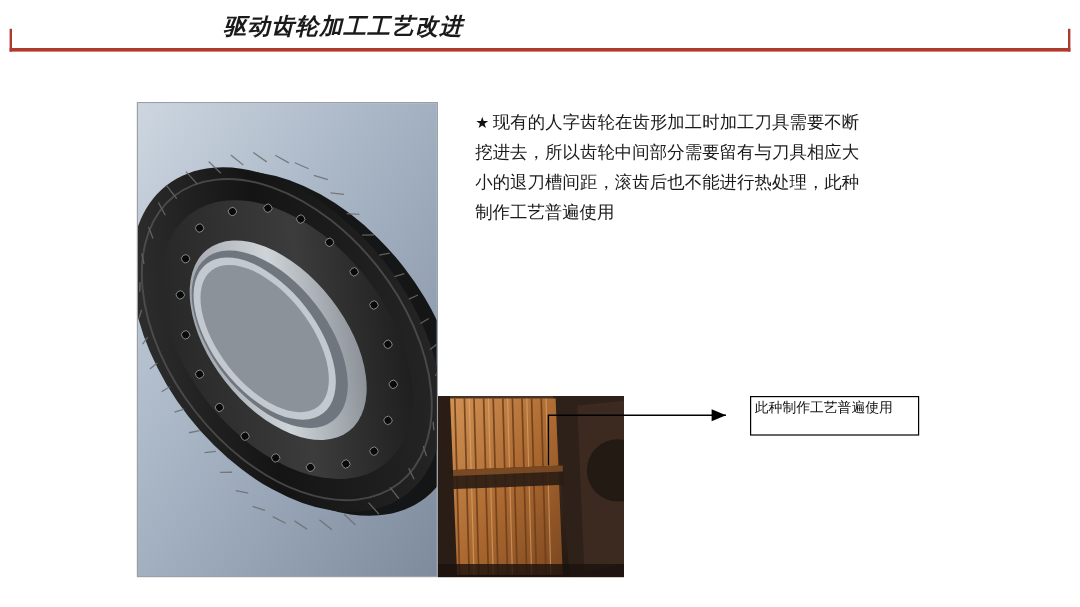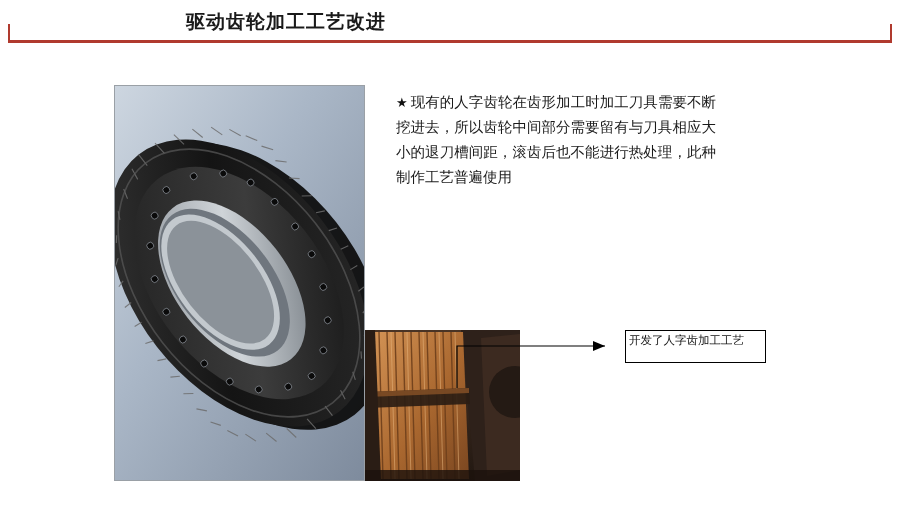--- a/index.html
+++ b/index.html
@@ -14,20 +14,21 @@
     overflow: hidden;
     position: relative;
   }
 
   
   .title-wrap {
     position: absolute;
     left: 0; top: 0;
     width: 900px;
     height: 44px;
+    font-style: italic;
   }
   .title-text {
     position: absolute;
     left: 186px;
     top: 9px;
     font-size: 19px;
     font-weight: bold;
     color: #1a1a1a;
     letter-spacing: 1px;
     font-family: "Liberation Serif", serif;
@@ -326,20 +327,20 @@
   </svg>
 </div>
 
 <svg class="callout-leader">
   <polyline points="2,58 2,16 150,16" fill="none" stroke="#000" stroke-width="1.2"></polyline>
   <polygon points="150,16 138,11 138,21" fill="#000"></polygon>
 </svg>
 
 <div class="callout-box"></div>
 <div class="callout-text">
-  <div>开发了人字齿加工工艺</div>
+  <div>此种制作工艺普遍使用</div>
 </div>
 
 <div class="text-col">
   <p class="para">
     <span class="star">★</span><span>现有的人字齿轮在齿形加工时加工刀具需要不断挖进去，所以齿轮中间部分需要留有与刀具相应大小的退刀槽间距，滚齿后也不能进行热处理，此种制作工艺普遍使用</span>
   </p>
 </div>
 
 </body></html>

